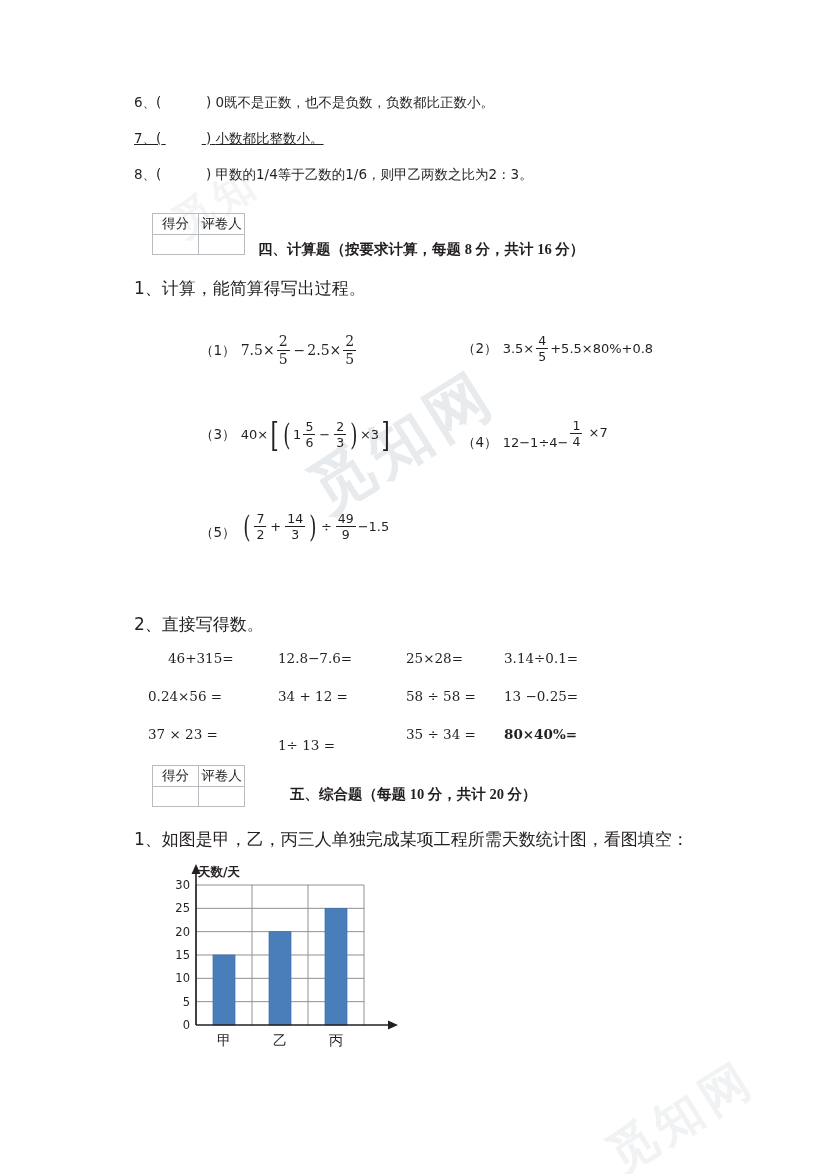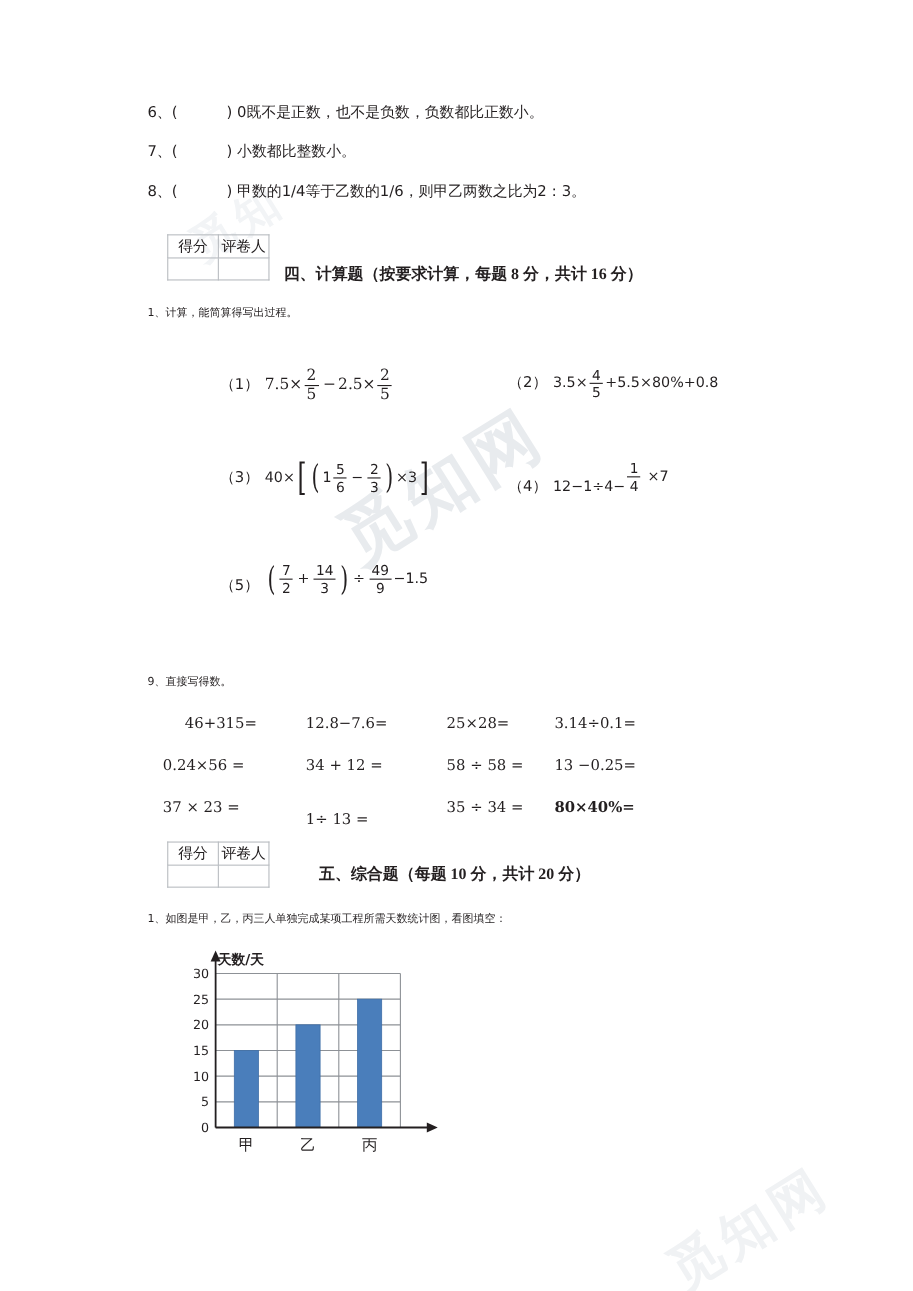--- a/index.html
+++ b/index.html
@@ -61,21 +61,21 @@
 
   .sec-heading {
     position: absolute;
     font-size: 14.5px;
     font-weight: 700;
     white-space: nowrap;
     font-family: Liberation Serif, serif;
   }
   .sub-heading {
     position: absolute;
-    font-size: 10px;
+    font-size: 17px;
     white-space: nowrap;
   }
 
   
   .mathrow { position: absolute; white-space: nowrap; }
   .mathexp {
     display: inline-flex;
     align-items: center;
     font-size: 14px;
     font-family: "DejaVu Serif", "Liberation Serif", serif;
@@ -137,21 +137,21 @@
 
   <div class="content">
 
     <div class="tf-line" style="left:134px; top:92px;">
       <span class="num-prefix">6、(</span>
       <span style="display:inline-block;width:36px;"></span>
       <span>)</span>
       <span>0既不是正数，也不是负数，负数都比正数小。</span>
     </div>
 
-    <div class="tf-line" style="left:134px; top:128px;">
+    <div class="tf-line" style="left:134px; top:128px;text-decoration:underline;">
       <span class="num-prefix">7、(</span>
       <span style="display:inline-block;width:36px;"></span>
       <span>)</span>
       <span>小数都比整数小。</span>
     </div>
 
     <div class="tf-line" style="left:134px; top:164px;">
       <span class="num-prefix">8、(</span>
       <span style="display:inline-block;width:36px;"></span>
       <span>)</span>
@@ -258,21 +258,21 @@
         <span class="brk">)</span>
         <span class="op">÷</span>
         <span class="frac small">
           <span class="nu">49</span>
           <span class="de">9</span>
         </span>
         <span>−1.5</span>
       </span>
     </div>
 
-    <div class="sub-heading" style="left:134px; top:613px;">9、直接写得数。</div>
+    <div class="sub-heading" style="left:134px; top:613px;">2、直接写得数。</div>
 
     <div class="oral" style="left:148px; top:650px;margin-left:20px;">46+315=</div>
     <div class="oral" style="left:278px; top:650px;">12.8−7.6=</div>
     <div class="oral" style="left:406px; top:650px;">25×28=</div>
     <div class="oral" style="left:504px; top:650px;">3.14÷0.1=</div>
 
     <div class="oral" style="left:148px; top:688px;">0.24×56 =</div>
     <div class="oral" style="left:278px; top:688px;">34 + 12 =</div>
     <div class="oral" style="left:406px; top:688px;">58 ÷ 58 =</div>
     <div class="oral" style="left:504px; top:688px;">13 −0.25=</div>

